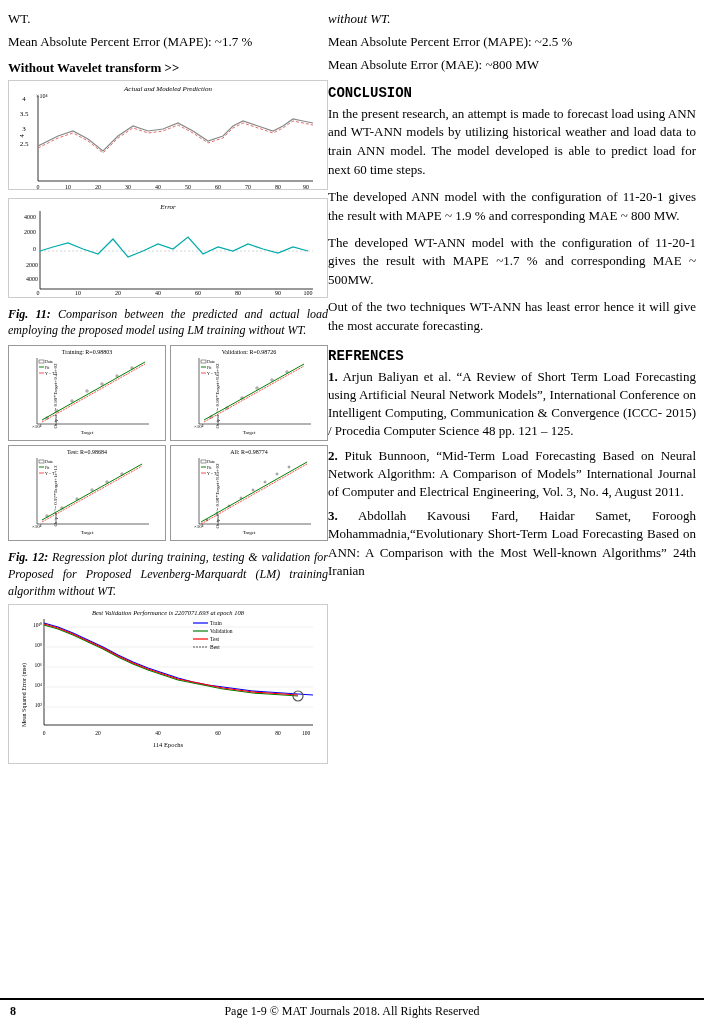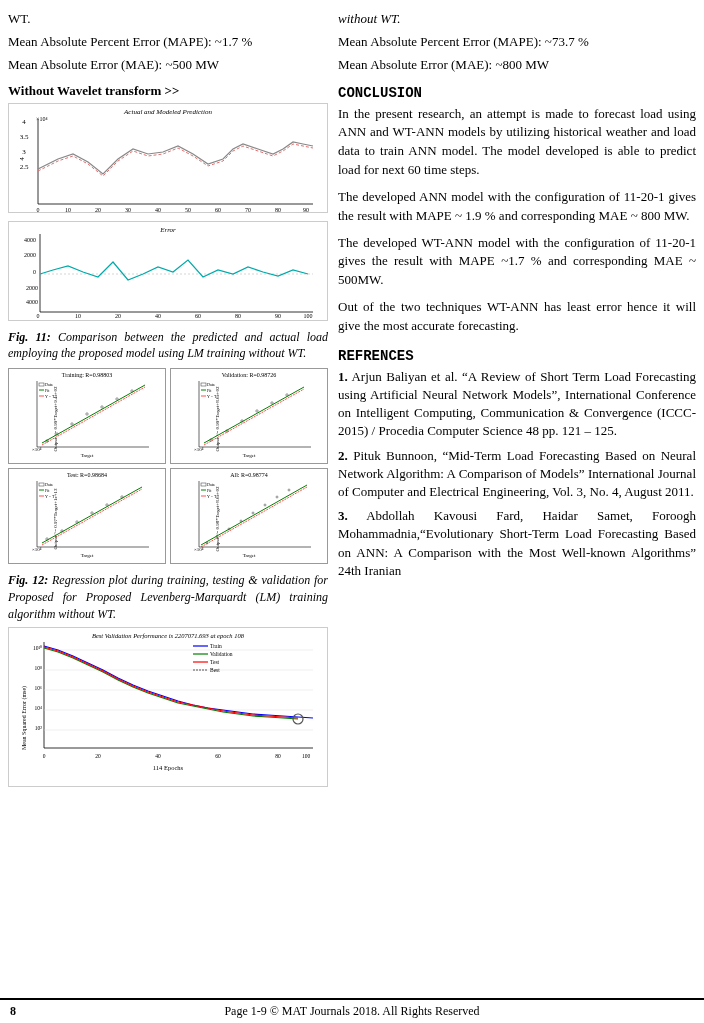--- a/index.html
+++ b/index.html
@@ -14,21 +14,20 @@
     }
     .page-container {
       display: flex;
       flex-direction: column;
       min-height: 1023px;
     }
     .columns {
       display: flex;
       flex: 1;
       padding: 10px 8px 0 8px;
-      gap: 10px;
     }
     .col-left {
       flex: 1;
       max-width: 320px;
     }
     .col-right {
       flex: 1;
     }
     .text-block {
       margin-bottom: 6px;
@@ -117,21 +116,20 @@
 <body>
 
 <div class="page-container">
   <div class="columns">
 
     <div class="col-left">
 
       <div class="text-block">
         <p>WT.</p>
         <p>Mean Absolute Percent Error (MAPE): ~1.7 %</p>
-        <p>Mean Absolute Error (MAE): ~500 MW</p>
       </div>
 
       <div class="chart-section">
         <div class="chart-title">Without Wavelet transform &gt;&gt;</div>
 
         <div class="chart-container" style="height:110px;">
           <svg width="100%" height="110" viewBox="0 0 300 110">
 
             <text x="6" y="55" font-size="7" transform="rotate(-90,6,55)" text-anchor="middle">4</text>
             <text x="6" y="20" font-size="7" text-anchor="middle">4</text>
@@ -363,21 +361,21 @@
           <text x="192" y="44" font-size="5.5">Best</text>
         </svg>
       </div>
 
     </div>
 
     <div class="col-right">
 
       <div class="text-block">
         <p style="font-style:italic;">without WT.</p>
-        <p>Mean Absolute Percent Error (MAPE): ~73.7 %</p>
+        <p>Mean Absolute Percent Error (MAPE): ~2.5 %</p>
         <p>Mean Absolute Error (MAE): ~800 MW</p>
       </div>
 
       <div style="margin: 10px 0 6px 0;">
         <div class="section-title">CONCLUSION</div>
         <div class="text-block">
           <p>In the present research, an attempt is made to forecast load using ANN and WT-ANN models by utilizing historical weather and load data to train ANN model. The model developed is able to predict load for next 60 time steps.</p>
         </div>
         <div class="text-block" style="margin-top:8px;">
           <p>The  developed  ANN  model  with  the configuration of 11-20-1 gives the result with  MAPE  ~  1.9  %  and  corresponding MAE ~ 800 MW.</p>

